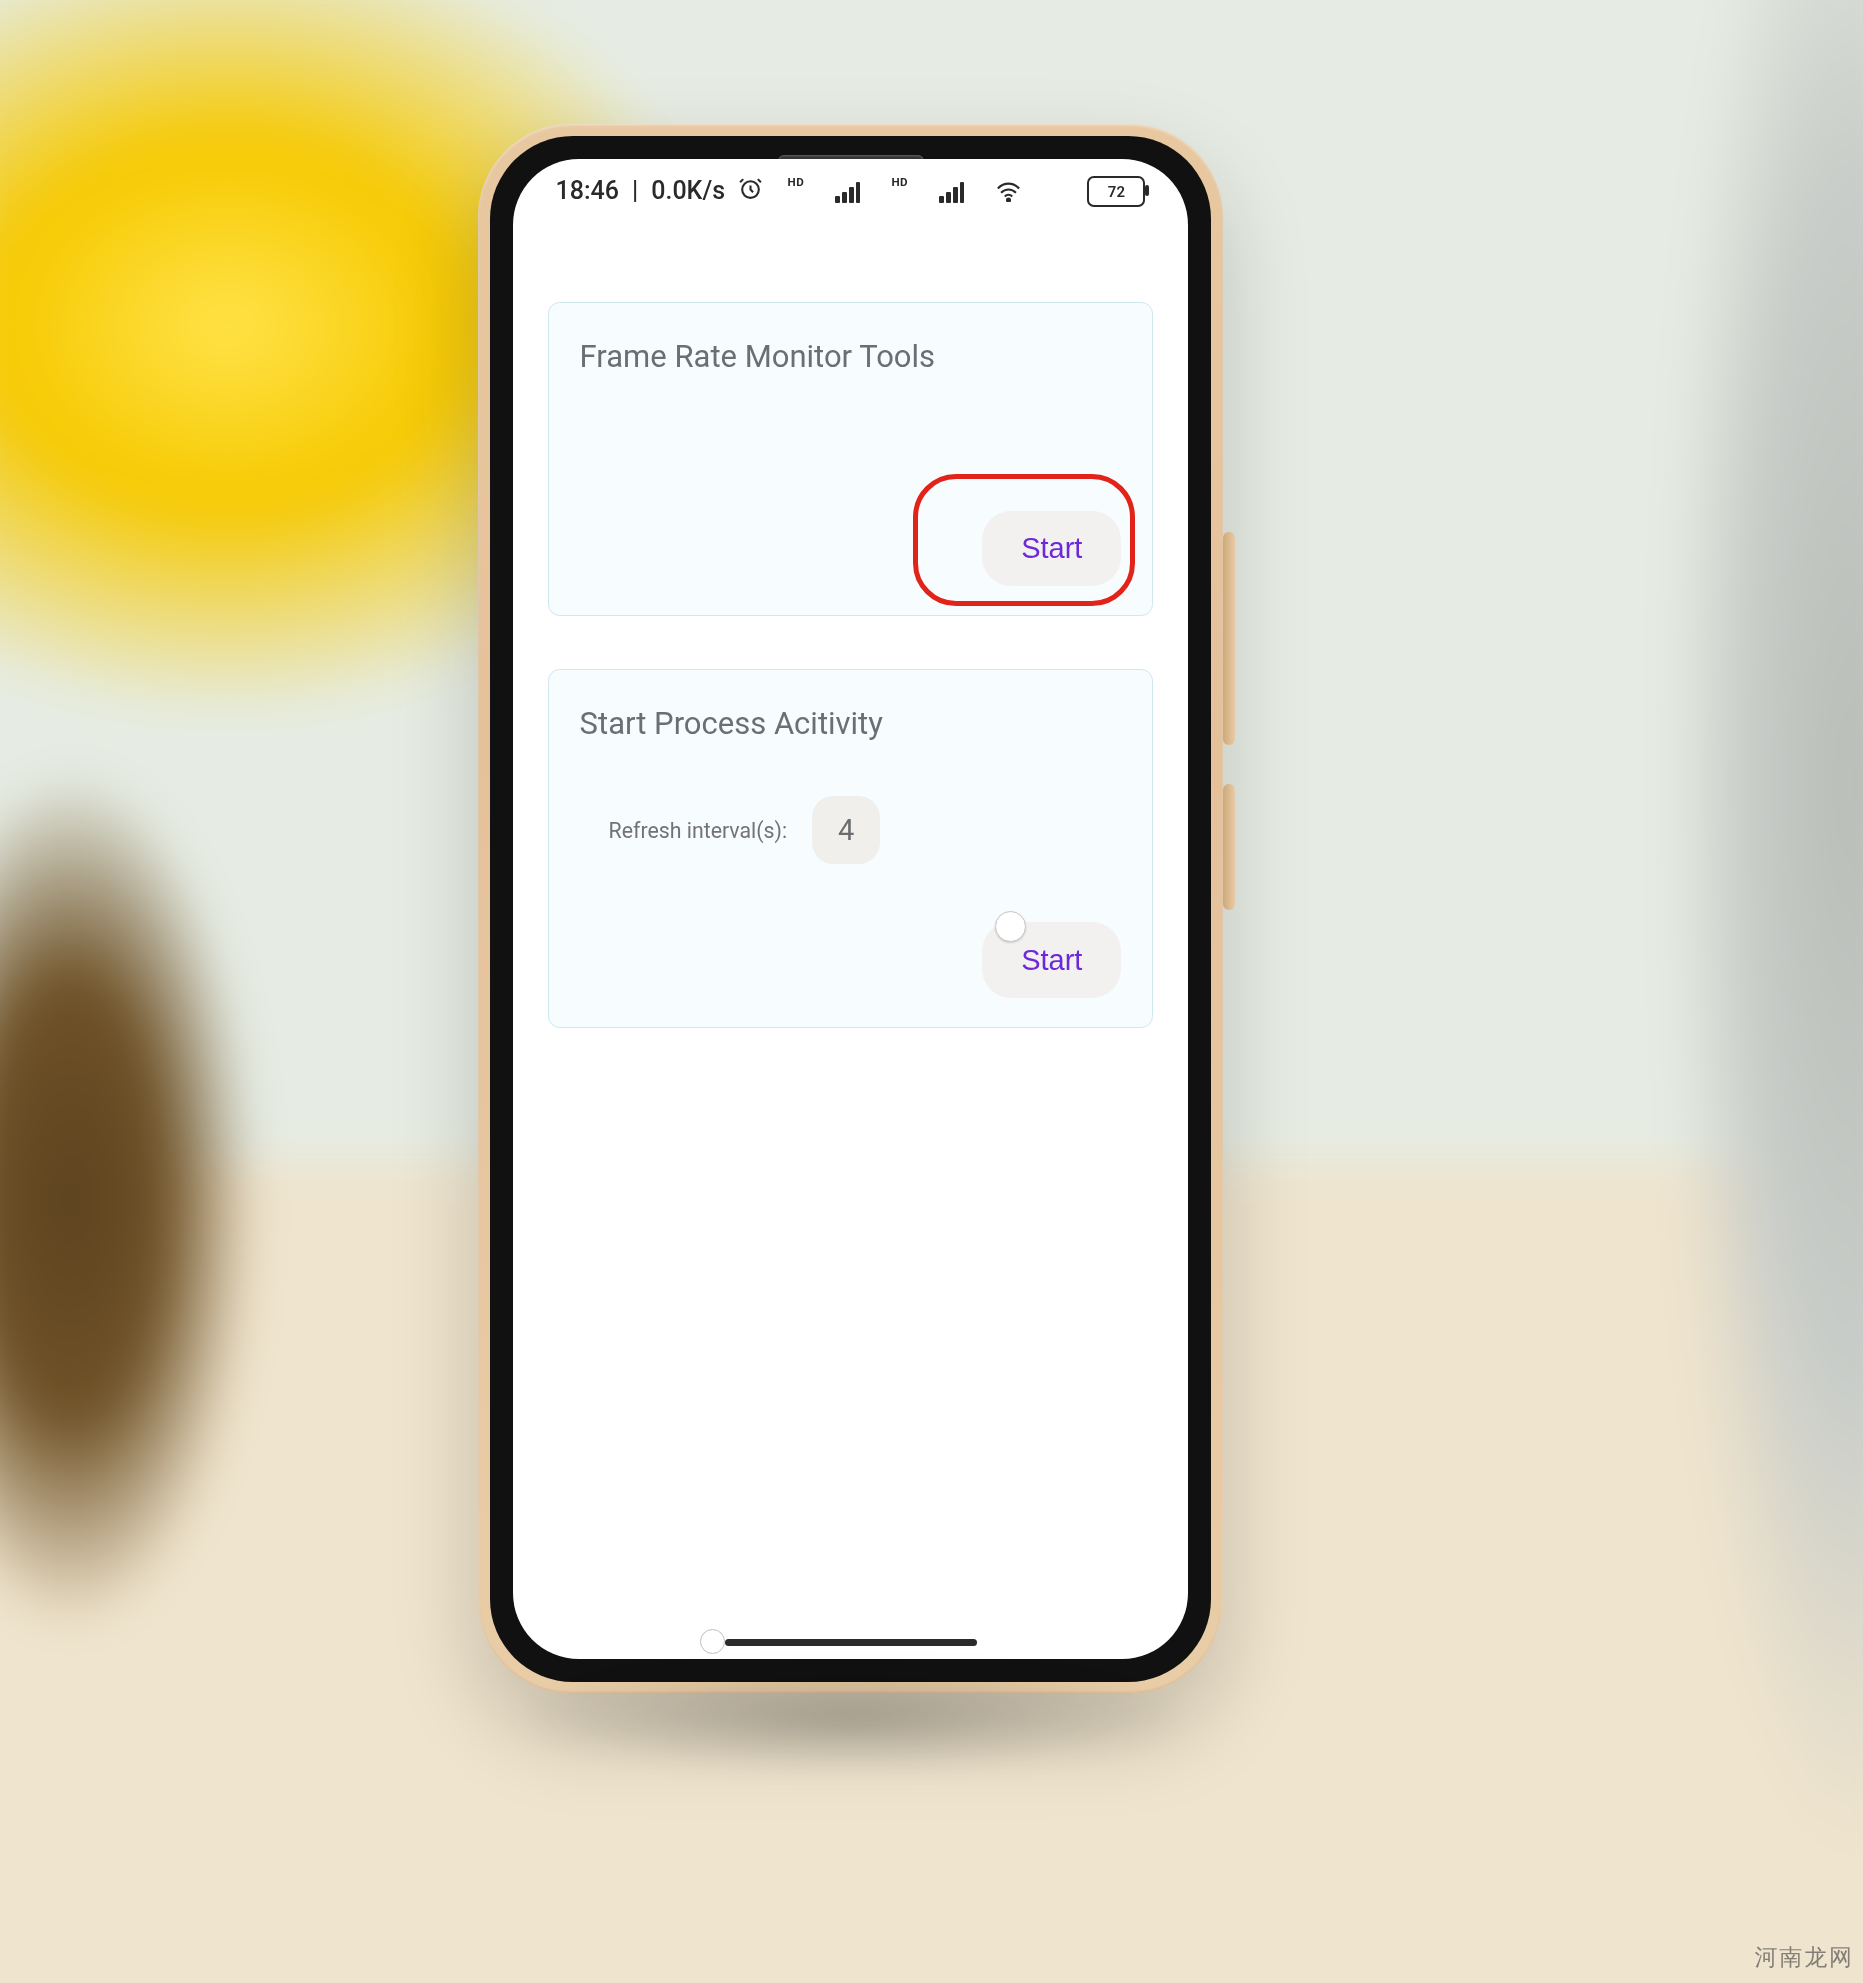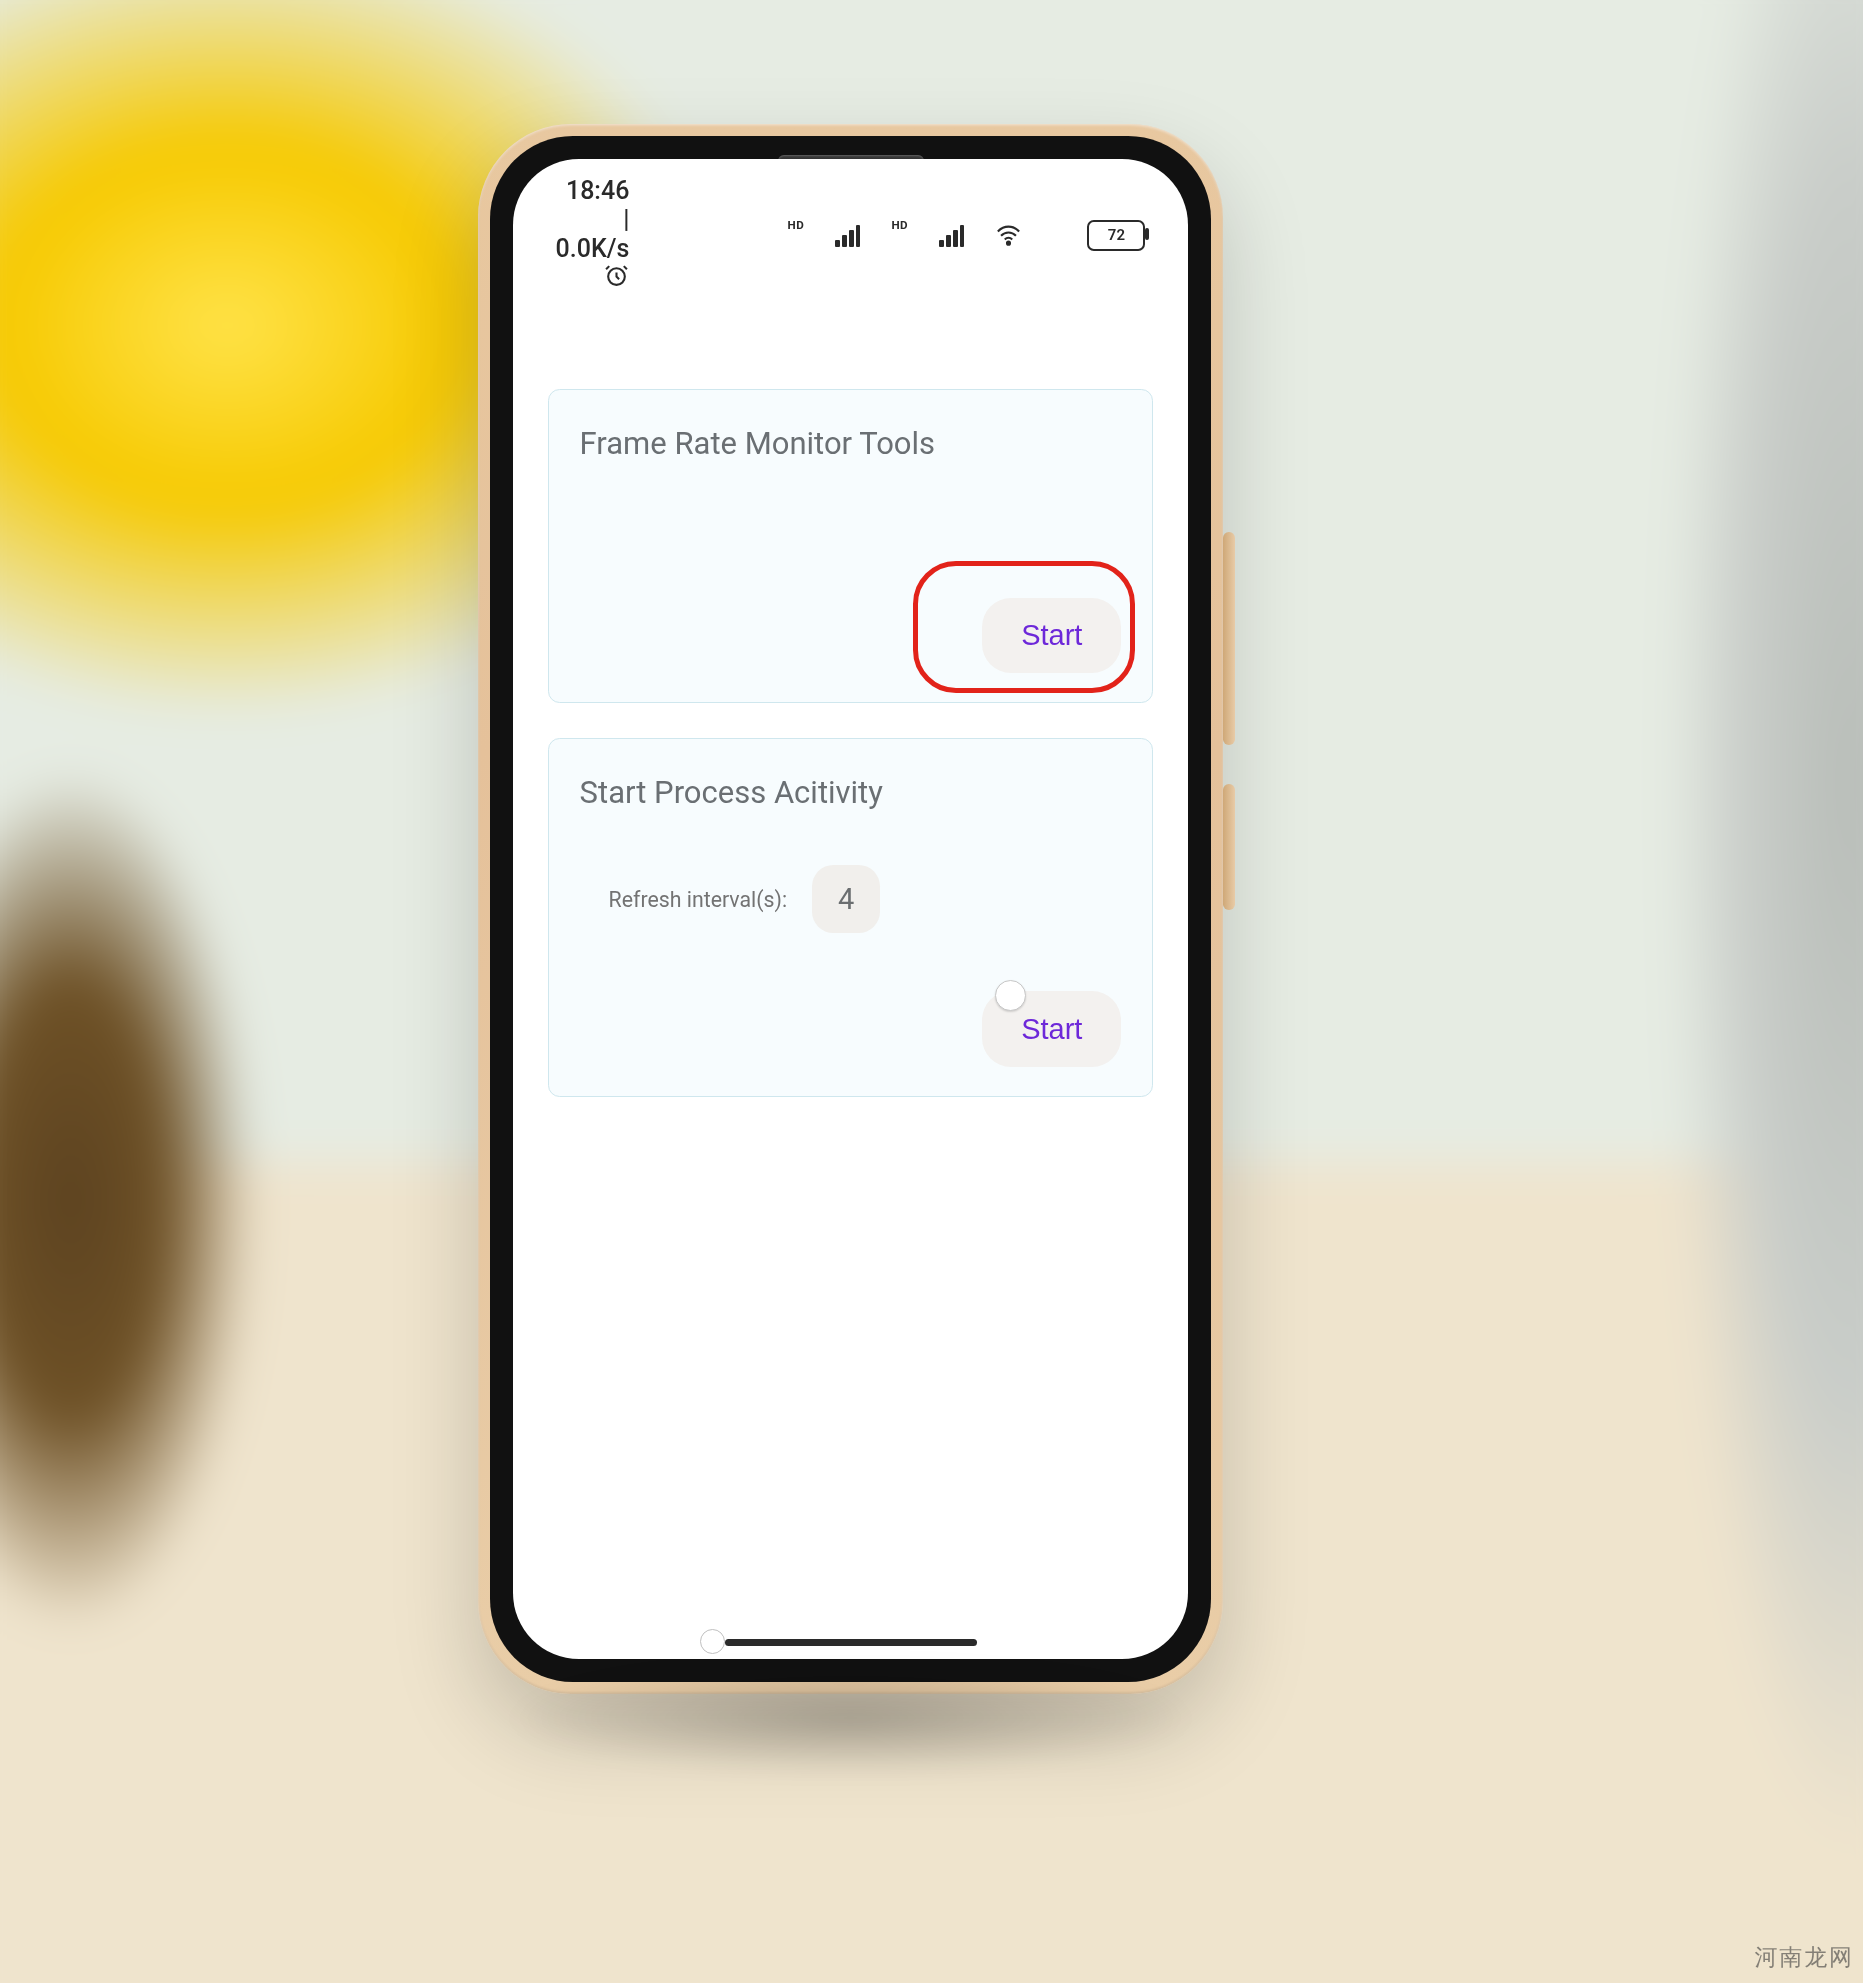--- a/index.html
+++ b/index.html
@@ -61,41 +61,41 @@
     background:#ffffff;
     overflow:hidden;
   }
 
   
   .statusbar{
     display:flex; align-items:center; justify-content:space-between;
     padding:17.5px 43px 11.6px 43px;
     font-size:25px; color:#2a2a2a; font-weight:500;
   }
-  .sb-left{display:flex;align-items:flex-end;gap:0;flex-direction:column;}
+  .sb-left{display:flex;align-items:flex-start;gap:13px;}
   .sb-right{display:flex;align-items:center;gap:31px;}
   .sb-right svg{display:block;}
   .hd{font-size:11.6px;font-weight:700;letter-spacing:0.5px;color:#2a2a2a;position:relative;top:-9.7px;}
   .sigwrap{display:flex;align-items:flex-end;gap:1.9px;height:23px;}
   .sigcol{width:4.9px;background:#2a2a2a;border-radius:1px;}
   .battery{
     position:relative;width:54px;height:27px;border:2.4px solid #2a2a2a;border-radius:6.8px;
     display:flex;align-items:center;justify-content:center;font-size:15px;font-weight:600;margin-left:34px;
   }
   .battery::after{content:"";position:absolute;right:-5.8px;top:6.8px;width:3.9px;height:11.6px;background:#2a2a2a;border-radius:1.9px;}
 
   .app{
     padding:83px 35px 29px 35px;
   }
 
   .card{
     border:1.9px solid #cfe7ee;
     background:#f7fcfe;
     border-radius:11.6px;
-    margin-bottom:35px;
+    margin-bottom:53px;
     padding:35px 31px 29px 31px;
     position:relative;
   }
   .card-title{
     font-size:31px;
     color:#6a6f73;
     font-weight:400;
     margin-bottom:136px;
   }
   .card-title.tight{margin-bottom:54px;}

